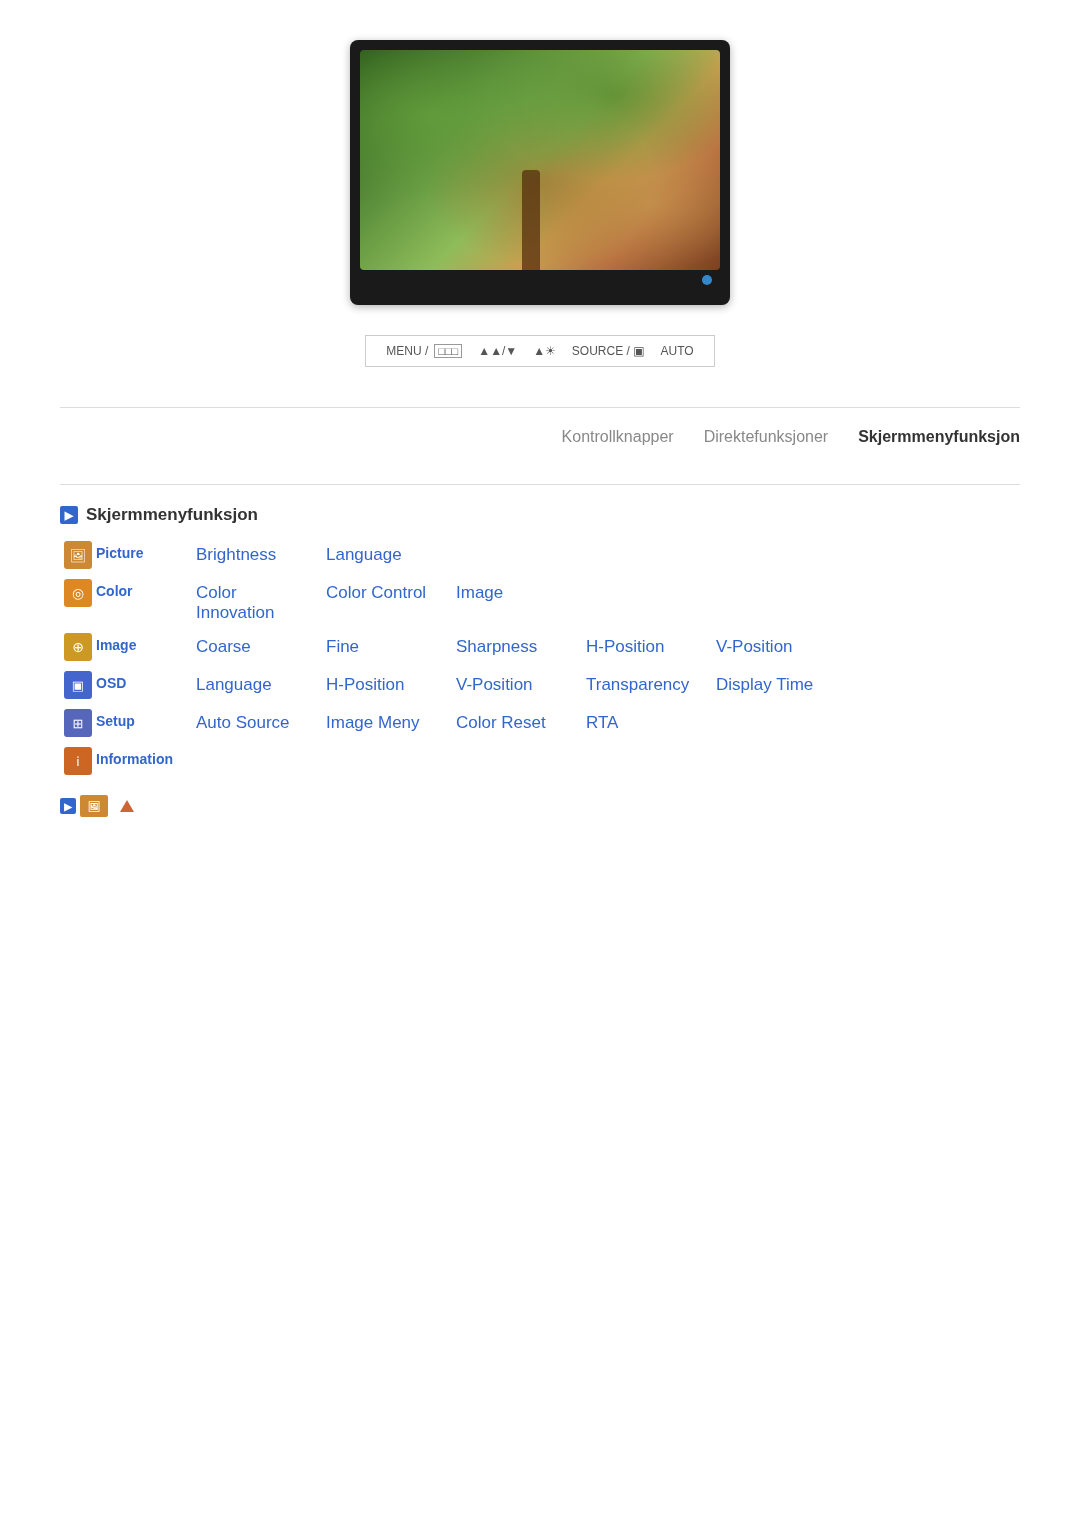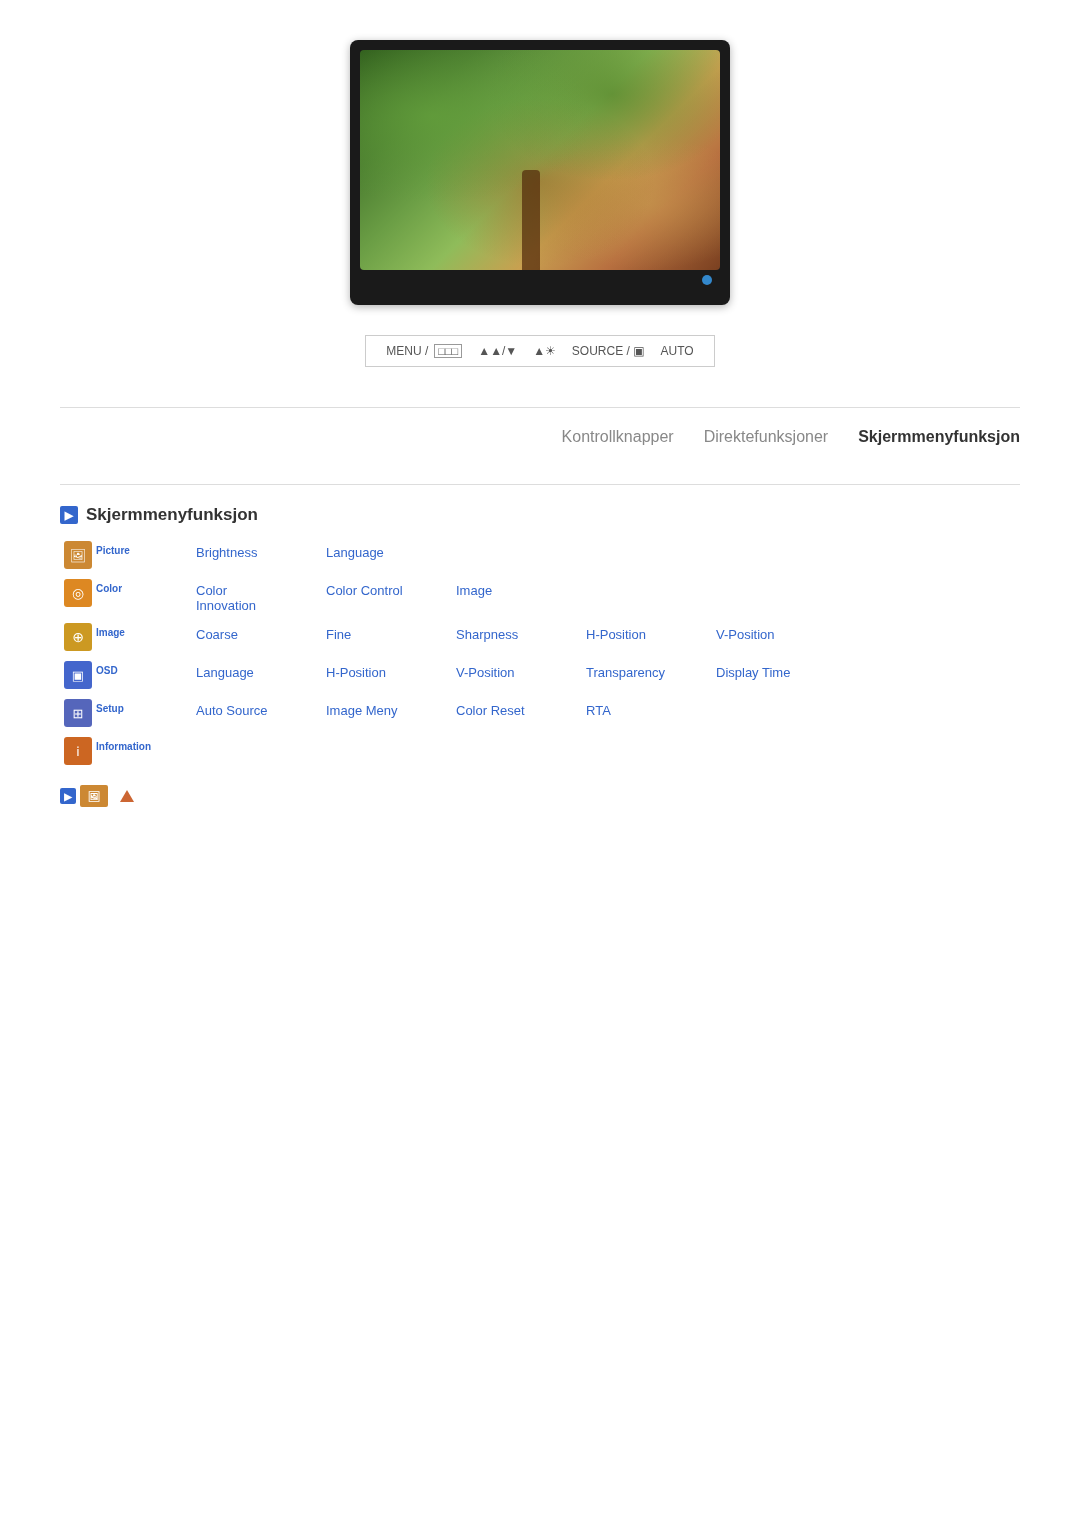--- a/index.html
+++ b/index.html
@@ -210,27 +210,27 @@
     .menu-icon-picture { background: #cc8833; }
     .menu-icon-color { background: #dd8822; }
     .menu-icon-image { background: #cc9922; }
     .menu-icon-osd { background: #4466cc; }
     .menu-icon-setup { background: #5566bb; }
     .menu-icon-information { background: #cc6622; }
 
     .menu-main-label {
       font-weight: bold;
       color: #3366cc;
-      font-size: 10px;
+      font-size: 14px;
       padding-top: 4px;
     }
 
     .menu-sub-label {
       color: #3366cc;
-      font-size: 13px;
+      font-size: 17px;
       cursor: pointer;
       padding-top: 4px;
     }
 
     
     .bottom-note {
       display: flex;
       align-items: center;
       gap: 8px;
       margin-top: 20px;

